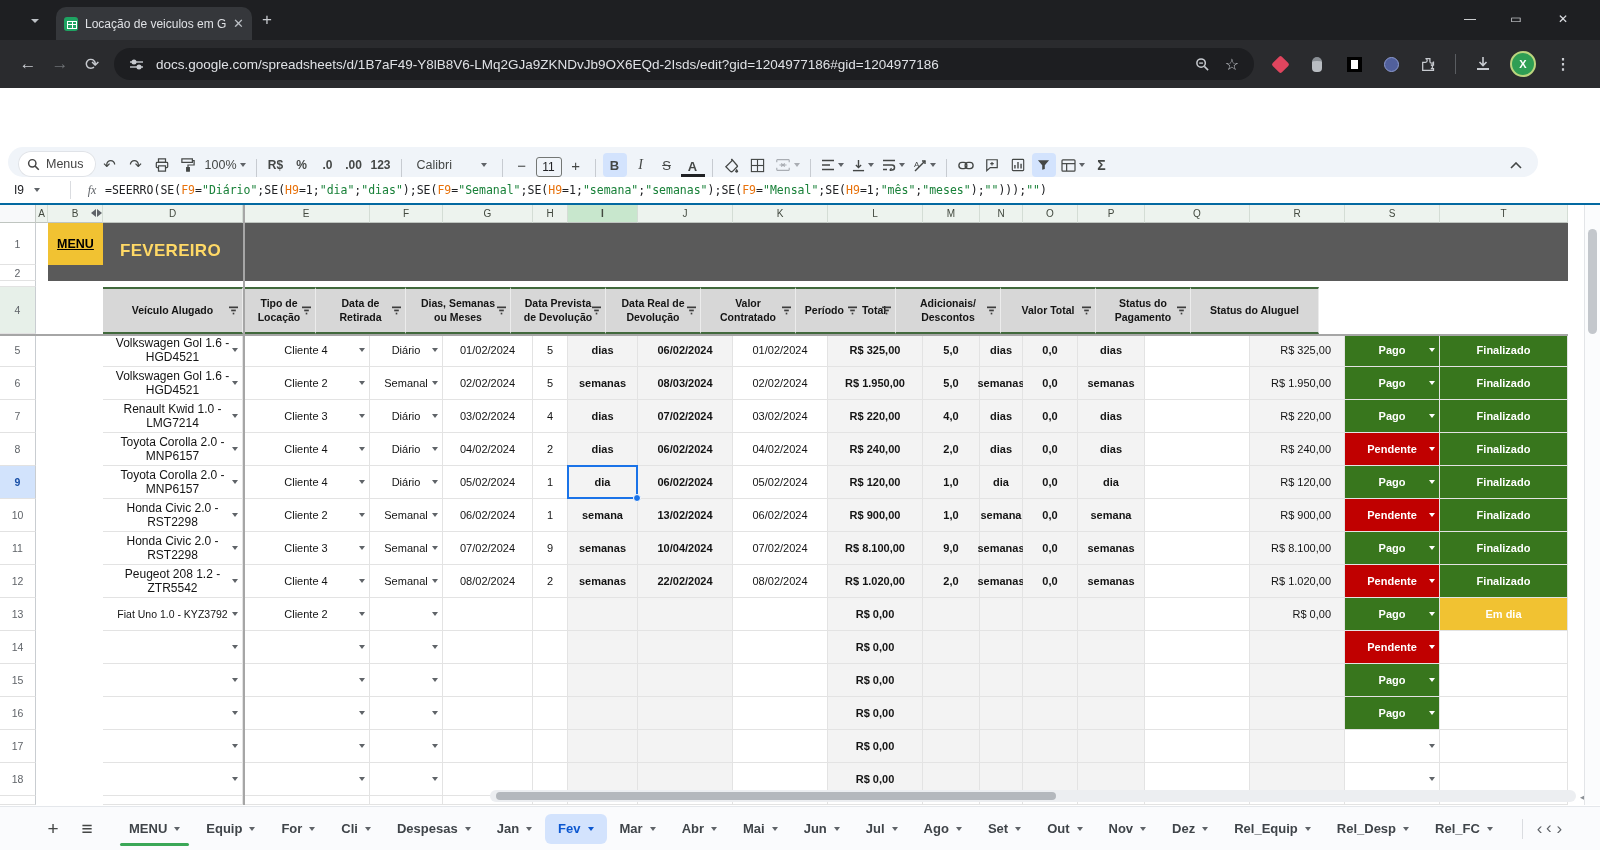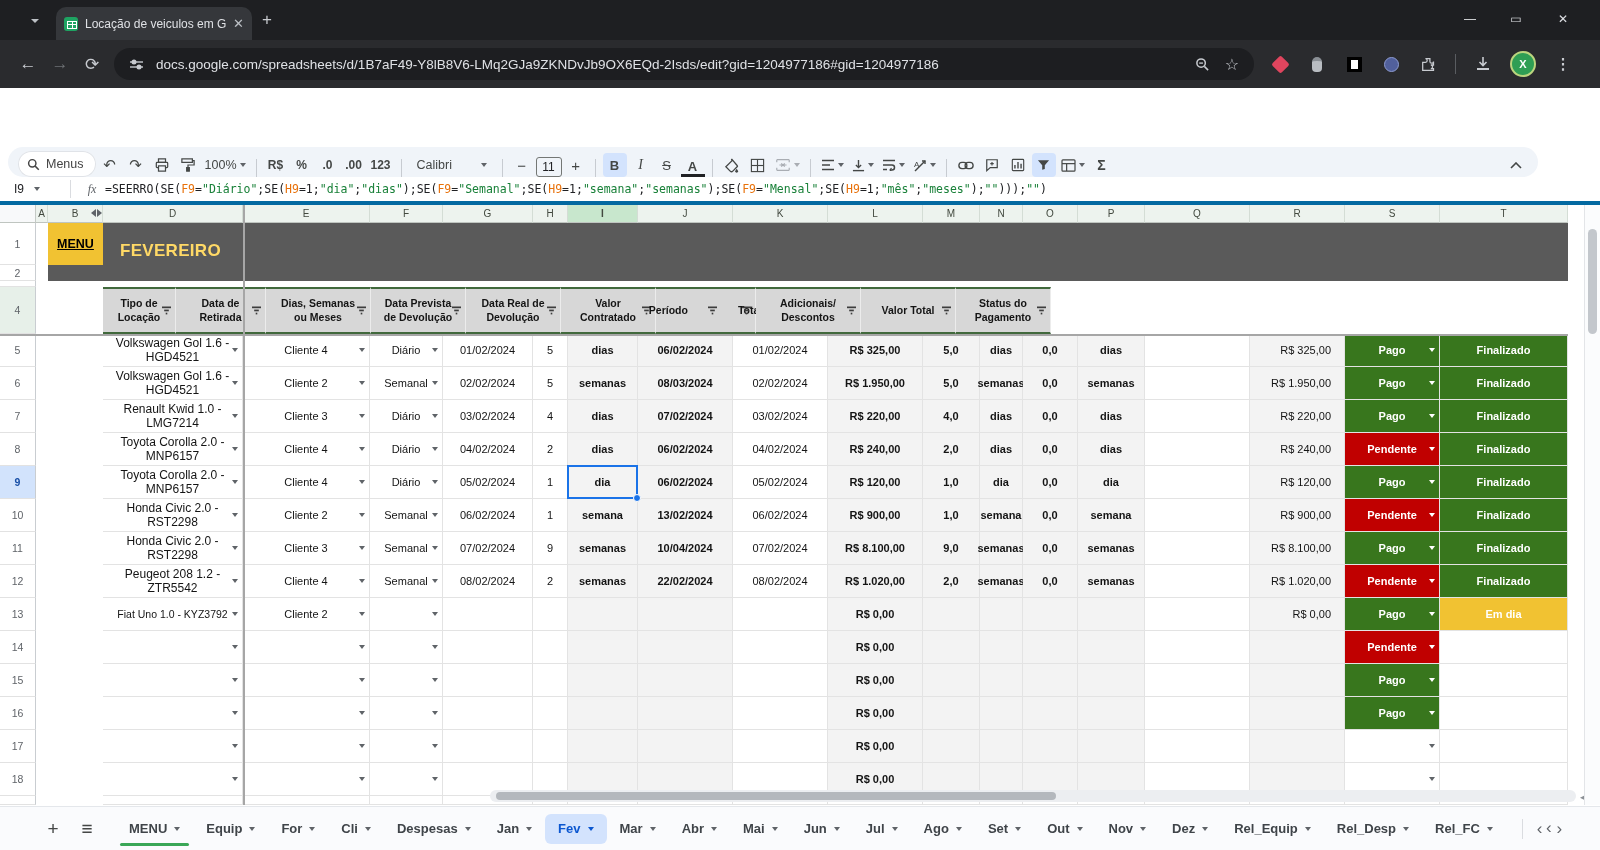--- a/index.html
+++ b/index.html
@@ -57,21 +57,21 @@
   .tbsep{width:1px;height:18px;background:#c7cbd1;margin:0 5px;flex:none}
   #menus-pill{background:#fff;border-radius:13px;height:26px;padding:0 12px 0 9px;display:flex;align-items:center;gap:6px;font-size:12.5px;color:#444;box-shadow:0 0 0 1px #e0e3e8 inset;flex:none}
   #fontsize-box{width:26px;height:20px;border:1px solid #747775;border-radius:3px;display:flex;align-items:center;justify-content:center;font-size:12px;color:#202124}
   #tb-bold{font-weight:bold;font-size:13px}
   #tb-italic{font-style:italic;font-family:"Liberation Serif",serif;font-size:14px}
   #tb-strike{text-decoration:line-through;font-size:13px}
   #tb-textcolor{font-size:13px;font-weight:bold;border-bottom:3px solid #202124;height:18px;line-height:15px;border-radius:0}
   #toolbar-collapse{margin-left:auto}
 
   
-  #formulabar{left:0;top:177px;width:1600px;height:28px;background:#fff;border-bottom:4px solid #0369a1;display:flex;align-items:center}
+  #formulabar{left:0;top:177px;width:1600px;height:28px;background:#fff;border-bottom:2px solid #0369a1;display:flex;align-items:center}
   #namebox{width:62px;padding-left:14px;font-size:12px;color:#202124;display:flex;align-items:center;gap:10px}
   #fbar-sep{width:1px;height:18px;background:#dadce0;margin:0 8px}
   #fx{font-size:12px;color:#5f6368;font-style:italic;font-family:"Liberation Serif",serif;width:26px;text-align:center}
   #formula{font-family:"DejaVu Sans Mono",monospace;font-size:11.5px;color:#202124;white-space:nowrap}
   #formula .fstr{color:#188038}
   #formula .fref{color:#e8710a}
 
   
   #grid{left:0;top:205px;width:1584px;height:600px;background:#fff;overflow:hidden}
   .colhead{top:0;height:18px;background:#edf3ee;border-right:1px solid #d4ddd5;border-bottom:1px solid #bfc5c0;display:flex;align-items:center;justify-content:center;font-size:10px;color:#42493f}
@@ -84,21 +84,21 @@
   #hidecol-marker i{display:block;width:0;height:0;border-top:4px solid transparent;border-bottom:4px solid transparent}
   #hidecol-marker .l{border-right:5px solid #5f6368}
   #hidecol-marker .r{border-left:5px solid #5f6368}
 
   #banner{background:#5a5a5a}
   #menu-cell{background:#f1c232;display:flex;align-items:center;justify-content:center;font-size:12.5px;font-weight:bold;color:#000;text-decoration:underline}
   #month-label{font-size:17px;font-weight:bold;color:#ffd966;letter-spacing:.3px}
 
   .th{background:#d7d7d7;border-right:1px solid #ececec;border-top:2px solid #41693c;border-bottom:2px solid #41693c;display:flex;flex-direction:column;align-items:center;justify-content:center;text-align:center;font-size:10.5px;font-weight:bold;color:#141414;line-height:1.25;position:relative;flex:none}
   .th .ficon{position:absolute;right:3px;top:50%;margin-top:-5px}
-  .th.splitrow{flex-direction:row;gap:20px}
+  .th.splitrow{flex-direction:row;gap:4px}
   .ficon{display:inline-flex;width:10px;height:10px;align-items:center;justify-content:center}
 
   .cell{border-right:1px solid #e3e3e3;border-bottom:1px solid #e3e3e3;background:#fff;display:flex;align-items:center;justify-content:center;font-size:11px;color:#141414;position:relative;flex:none;overflow:visible}
   .cell.gray{background:#f3f3f3}
   .cell.bold{font-weight:bold}
   .cell.right{justify-content:flex-end;padding-right:13px}
   .cell.two{font-size:12px;line-height:1.2;text-align:center;padding:0 11px}
   .cell .dd{position:absolute;right:4px;top:50%;margin-top:-2px}
   .cell.status{font-weight:bold;color:#fff;font-size:11px}
   .cell.selcell::after{content:'';position:absolute;left:-1px;top:-1px;right:-1px;bottom:-1px;border:2px solid #1a73e8;pointer-events:none;z-index:5}
@@ -465,20 +465,30 @@
       <div class="abs rowhead" style="top: 525px; height: 33px;">17</div>
       <div class="abs rowhead" style="top: 558px; height: 33px;">18</div>
       <div class="abs rowhead" style="top: 591px; height: 9px;"></div>
     </div>
 
   <div class="abs" id="banner" style="left:48px;top:18px;width:1520px;height:58px"></div>
   <div class="abs" id="menu-cell" style="left:48px;top:18px;width:55px;height:42px">MENU</div>
   <div class="abs" id="month-label" style="left:120px;top:36px">FEVEREIRO</div>
 
   <div id="thead" class="abs flex" style="left:103px;top:82px;height:47px">
+      <div class="th" style="width: 140px; height: 47px;">
+        <span>Veículo Alugado</span>
+        <span class="ficon">
+          <svg width="10" height="9" viewBox="0 0 10 9">
+            <rect x="0" y="0.5" width="9" height="1.7" fill="#3d3d3d"></rect>
+            <rect x="2.2" y="3.6" width="4.6" height="1.7" fill="#3d3d3d"></rect>
+            <rect x="3.7" y="6.7" width="1.6" height="1.7" fill="#3d3d3d"></rect>
+          </svg>
+        </span>
+      </div>
       <div class="th" style="width: 73px; height: 47px;">
         <span>Tipo de</span>
         <span>Locação</span>
         <span class="ficon">
           <svg width="10" height="9" viewBox="0 0 10 9">
             <rect x="0" y="0.5" width="9" height="1.7" fill="#3d3d3d"></rect>
             <rect x="2.2" y="3.6" width="4.6" height="1.7" fill="#3d3d3d"></rect>
             <rect x="3.7" y="6.7" width="1.6" height="1.7" fill="#3d3d3d"></rect>
           </svg>
         </span>
@@ -580,20 +590,23 @@
       <div class="th" style="width: 95px; height: 47px;">
         <span>Status do</span>
         <span>Pagamento</span>
         <span class="ficon">
           <svg width="10" height="9" viewBox="0 0 10 9">
             <rect x="0" y="0.5" width="9" height="1.7" fill="#3d3d3d"></rect>
             <rect x="2.2" y="3.6" width="4.6" height="1.7" fill="#3d3d3d"></rect>
             <rect x="3.7" y="6.7" width="1.6" height="1.7" fill="#3d3d3d"></rect>
           </svg>
         </span>
+      </div>
+      <div class="th" style="width: 128px; height: 47px;">
+        <span>Status do Aluguel</span>
       </div>
     </div>
   <div id="tbody">
       <div class="cell two" style="position: absolute; left: 103px; top: 129px; width: 140px; height: 33px;">
         <span>Volkswagen Gol 1.6 - HGD4521</span>
         <span class="dd caret sm"></span>
       </div>
       <div class="cell" style="position: absolute; left: 243px; top: 129px; width: 127px; height: 33px;">
         <span>Cliente 4</span>
         <span class="dd caret sm"></span>

